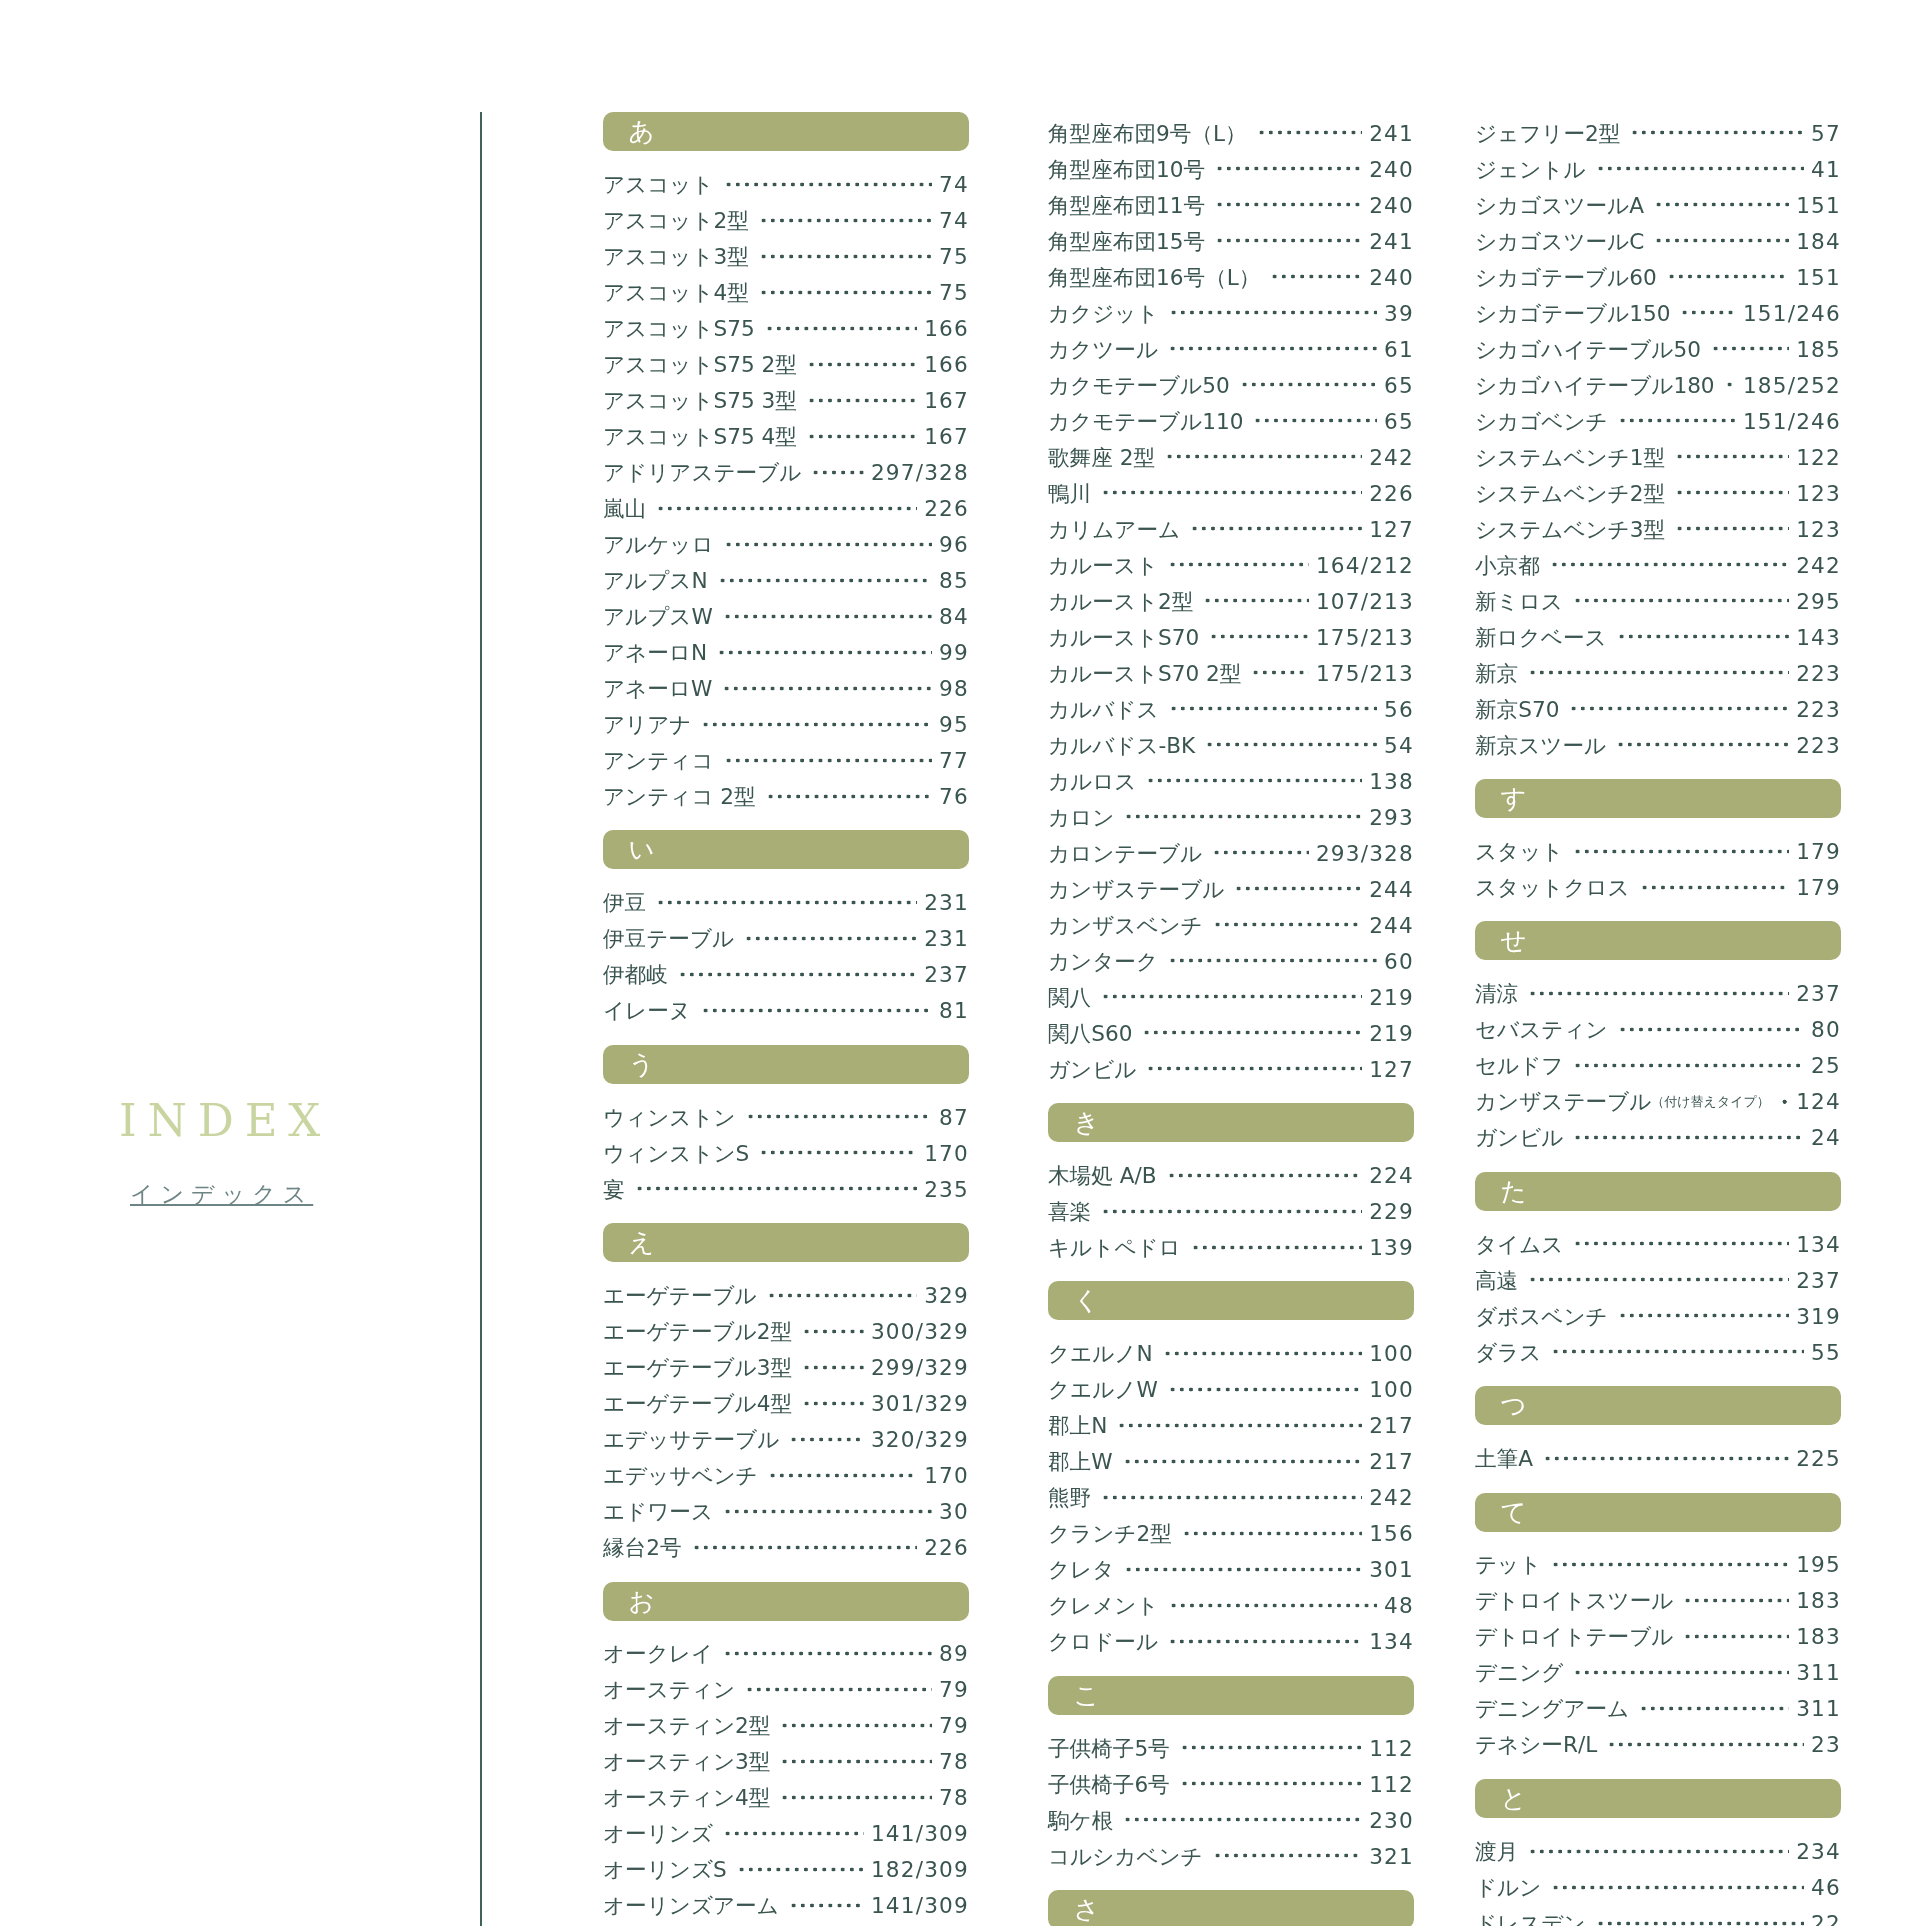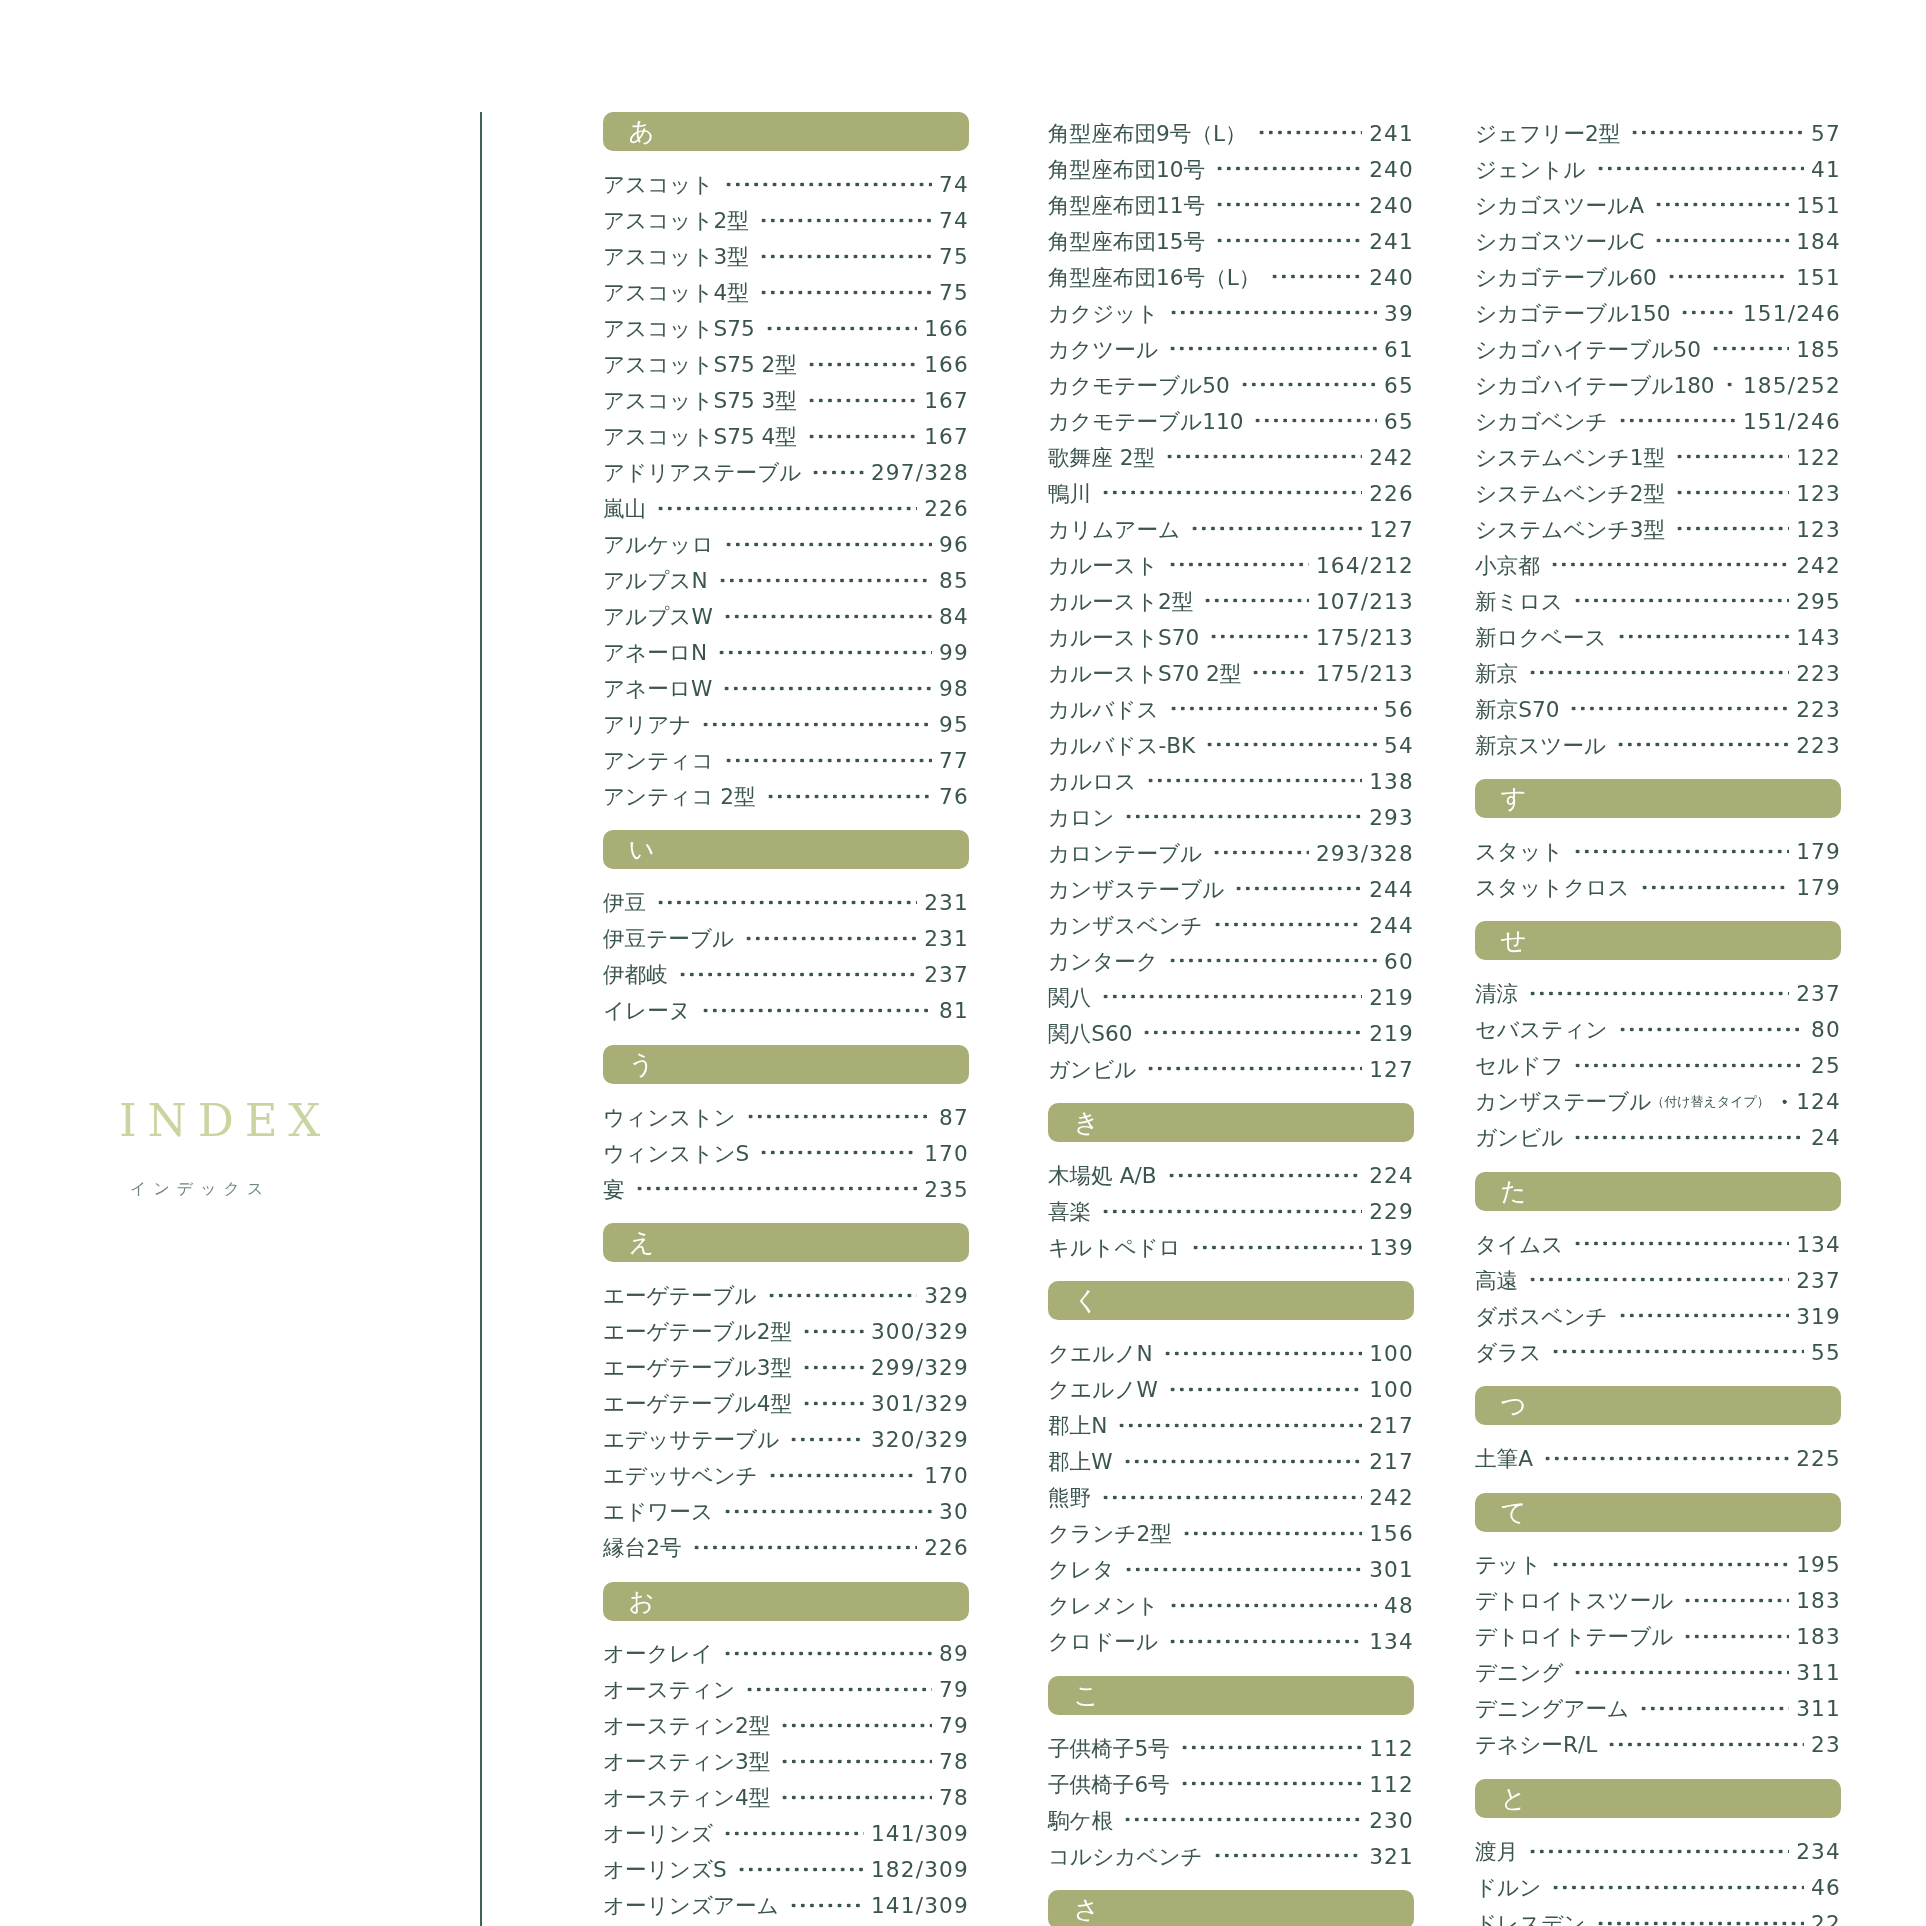--- a/index.html
+++ b/index.html
@@ -17,22 +17,22 @@
 
   
   .index-title {
     position: absolute; left: 119px; top: 1094px;
     font-family: "DejaVu Serif", "Liberation Serif", serif;
     font-size: 45px; letter-spacing: 10.8px;
     color: var(--title); white-space: nowrap;
   }
   .index-subtitle {
     position: absolute; left: 130px; top: 1179px;
-    font-size: 16px; letter-spacing: 7px;
-    color: var(--subtitle); white-space: nowrap;
+    font-size: 23px; letter-spacing: 7px;
+    color: var(--subtitle); white-space: nowrap; text-decoration: underline;
   }
   .divider {
     position: absolute; left: 480px; top: 112px;
     width: 1.5px; height: 2192px; background: var(--divider);
   }
 
   
   .column { position: absolute; width: 366px; }
   .column.c0 { left: 603px; top: 112px; }
   .column.c1 { left: 1048px; top: 115px; }

